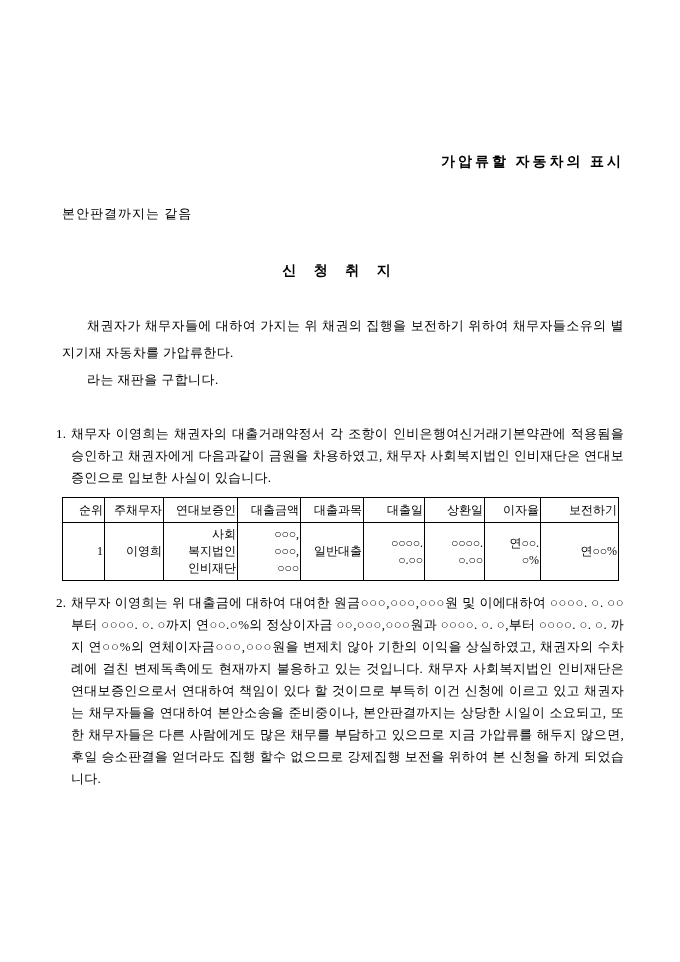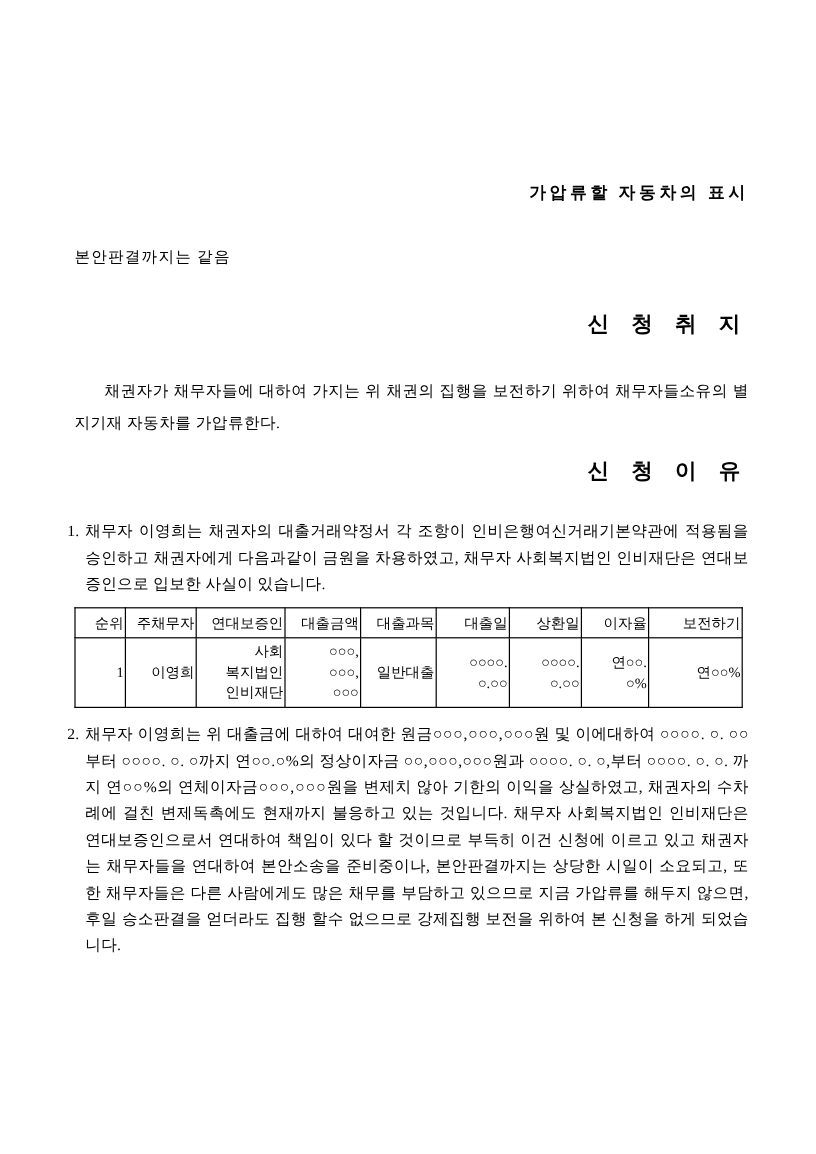--- a/index.html
+++ b/index.html
@@ -29,22 +29,22 @@
     line-height: 19px;
   }
   .note {
     margin: 34px 0 0 6px;
     font-size: 13px;
     letter-spacing: 1px;
     line-height: 18px;
   }
   .section-heading {
     margin: 38px 0 0 0;
-    text-align: right;
-    font-size: 18px;
+    text-align: center;
+    font-size: 14px;
     font-weight: bold;
     letter-spacing: 7px;
     line-height: 19px;
   }
   .section-heading.reason { margin-top: 17px; }
   .body-par {
     margin: 32px 0 0 6px;
     font-size: 13px;
     line-height: 27px;
     text-align: justify;
@@ -93,22 +93,22 @@
 
 <div class="page">
 
   <h1 class="doc-title">가압류할 자동차의 표시</h1>
 
   <p class="note">본안판결까지는 같음</p>
 
   <h2 class="section-heading">신 청 취 지</h2>
 
   <p class="body-par">채권자가 채무자들에 대하여 가지는 위 채권의 집행을 보전하기 위하여 채무자들소유의 별지기재 자동차를 가압류한다.</p>
+  <p class="body-par closing">라는 재판을 구합니다.</p>
 
-  <h2 class="section-heading reason">신 청 이 유</h2>
 
   <div class="item">
     <span class="item-no">1.</span>
     <p class="item-text">채무자 이영희는 채권자의 대출거래약정서 각 조항이 인비은행여신거래기본약관에 적용됨을 승인하고 채권자에게 다음과같이 금원을 차용하였고, 채무자 사회복지법인 인비재단은 연대보증인으로 입보한 사실이 있습니다.</p>
   </div>
 
   <table class="loan-table">
     <colgroup>
       <col style="width:42px">
         <col style="width:59px">

